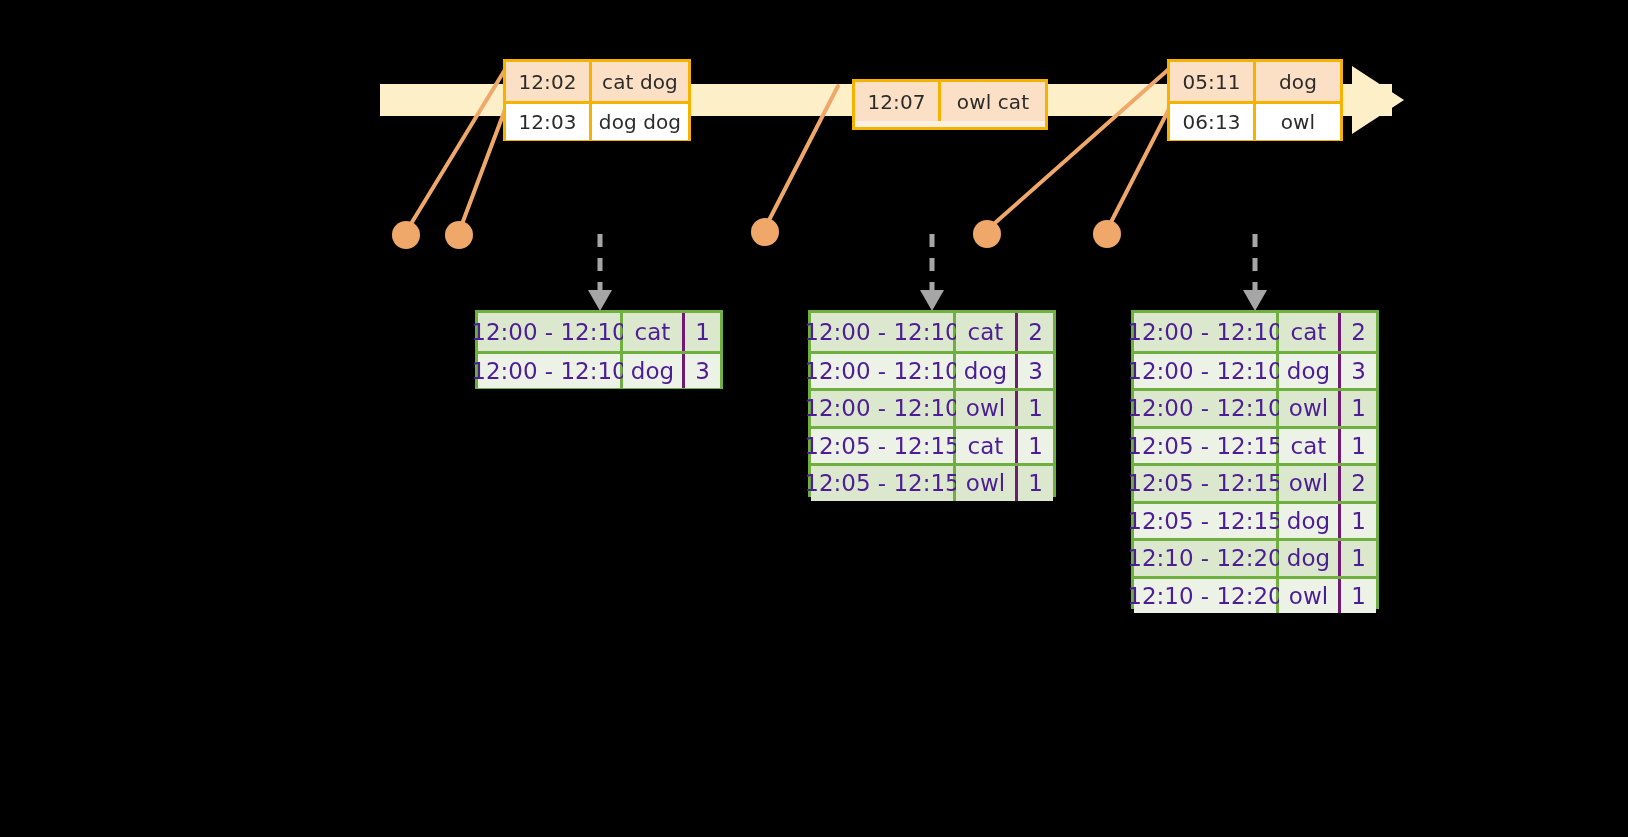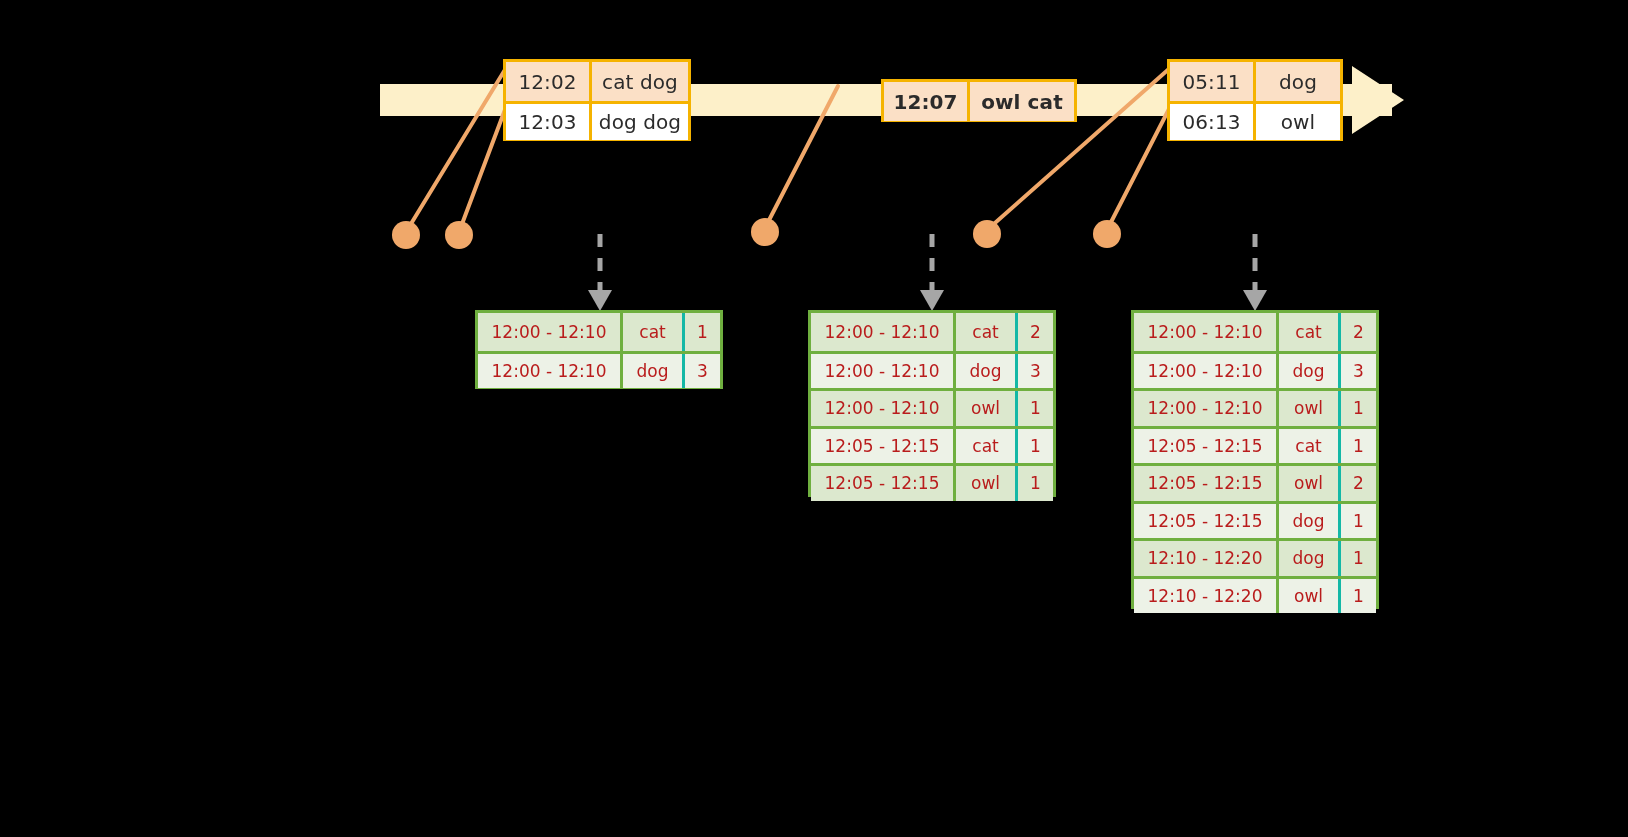--- a/index.html
+++ b/index.html
@@ -74,29 +74,29 @@
   .res-row + .res-row {
     border-top: 3px solid #6FAF3F;
   }
   .res-row.shade-a .rcell { background: #DCE8CE; }
   .res-row.shade-b .rcell { background: #EDF2E7; }
   .res-row .rcell {
     display: flex;
     align-items: center;
     justify-content: center;
     box-sizing: border-box;
-    color: #b91c1c;
-    font-size: 17px;
+    color: #4c1d95;
+    font-size: 23px;
     white-space: nowrap;
   }
   .res-row .rcell.window {
     border-right: 3px solid #6FAF3F;
   }
   .res-row .rcell.key {
-    border-right: 3px solid #14b8a6;
+    border-right: 3px solid #701a75;
   }
 </style>
 </head>
 <body>
 
 <div id="stage">
 
   <svg class="layer" viewBox="0 0 1628 837">
 
     <g>
@@ -140,21 +140,21 @@
     <div class="event-row shade-a">
       <div class="cell time">12:02</div>
       <div class="cell payload">cat dog</div>
     </div>
     <div class="event-row shade-b">
       <div class="cell time">12:03</div>
       <div class="cell payload">dog dog</div>
     </div>
   </div>
 
-  <div class="event-box" style="left:881px; top:79px; width:196px; height:43px;font-weight:bold;">
+  <div class="event-box" style="left:852px; top:79px; width:196px; height:51px;">
     <div class="event-row shade-a">
       <div class="cell time">12:07</div>
       <div class="cell payload">owl cat</div>
     </div>
   </div>
 
   <div class="event-box" style="left:1167px; top:59px; width:176px; height:82px;">
     <div class="event-row shade-a">
       <div class="cell time">05:11</div>
       <div class="cell payload">dog</div>

